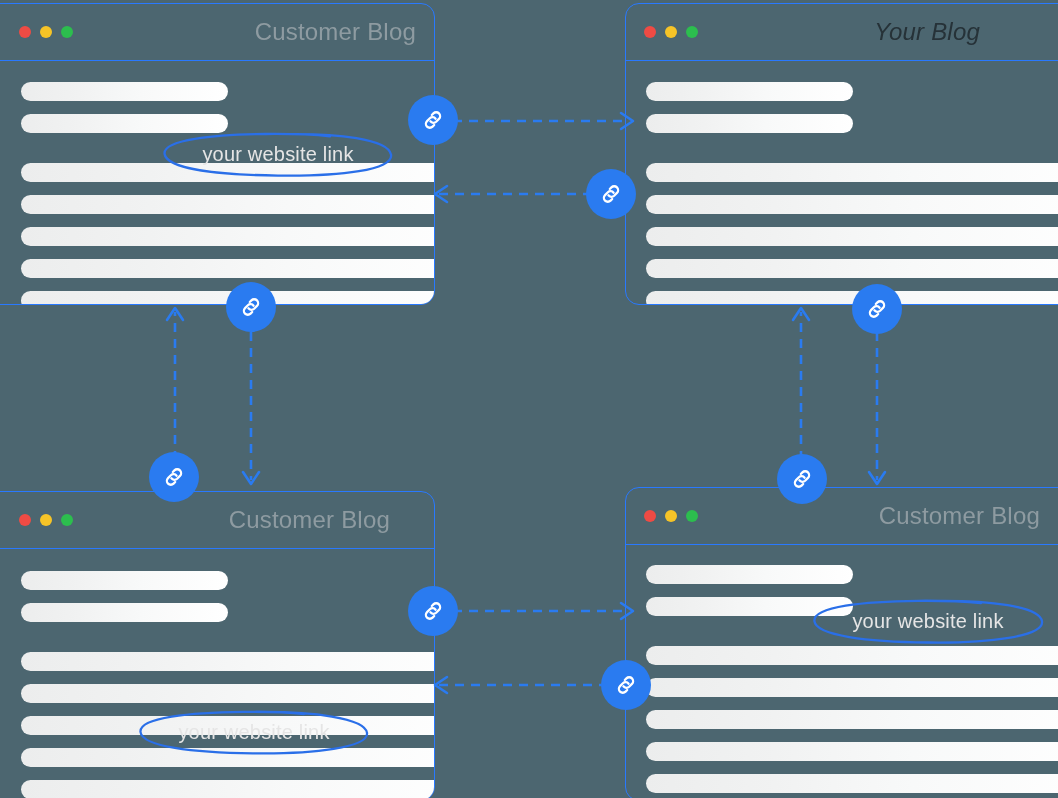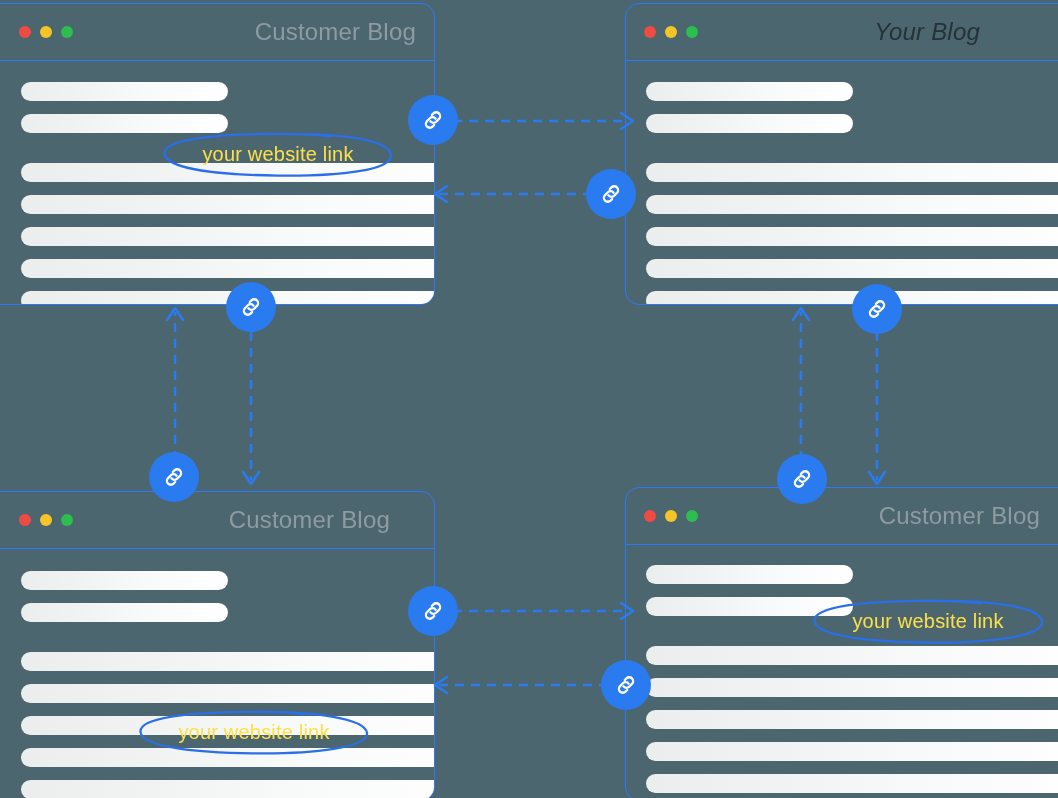--- a/index.html
+++ b/index.html
@@ -58,21 +58,21 @@
 
   
   .linklabel{
     position:absolute;
     width:232px;height:46px;
     display:flex;align-items:center;justify-content:center;
   }
   .linklabel svg{position:absolute;left:0;top:0;width:232px;height:46px;overflow:visible;}
   .linklabel span{
     position:relative;
-    color:#fde047;
+    color:#e5e5e5;
     font-size:20px;
     letter-spacing:0.2px;
     white-space:nowrap;
     text-align:right;
   }
 
   
   .badge{
     position:absolute;
     width:50px;height:50px;

